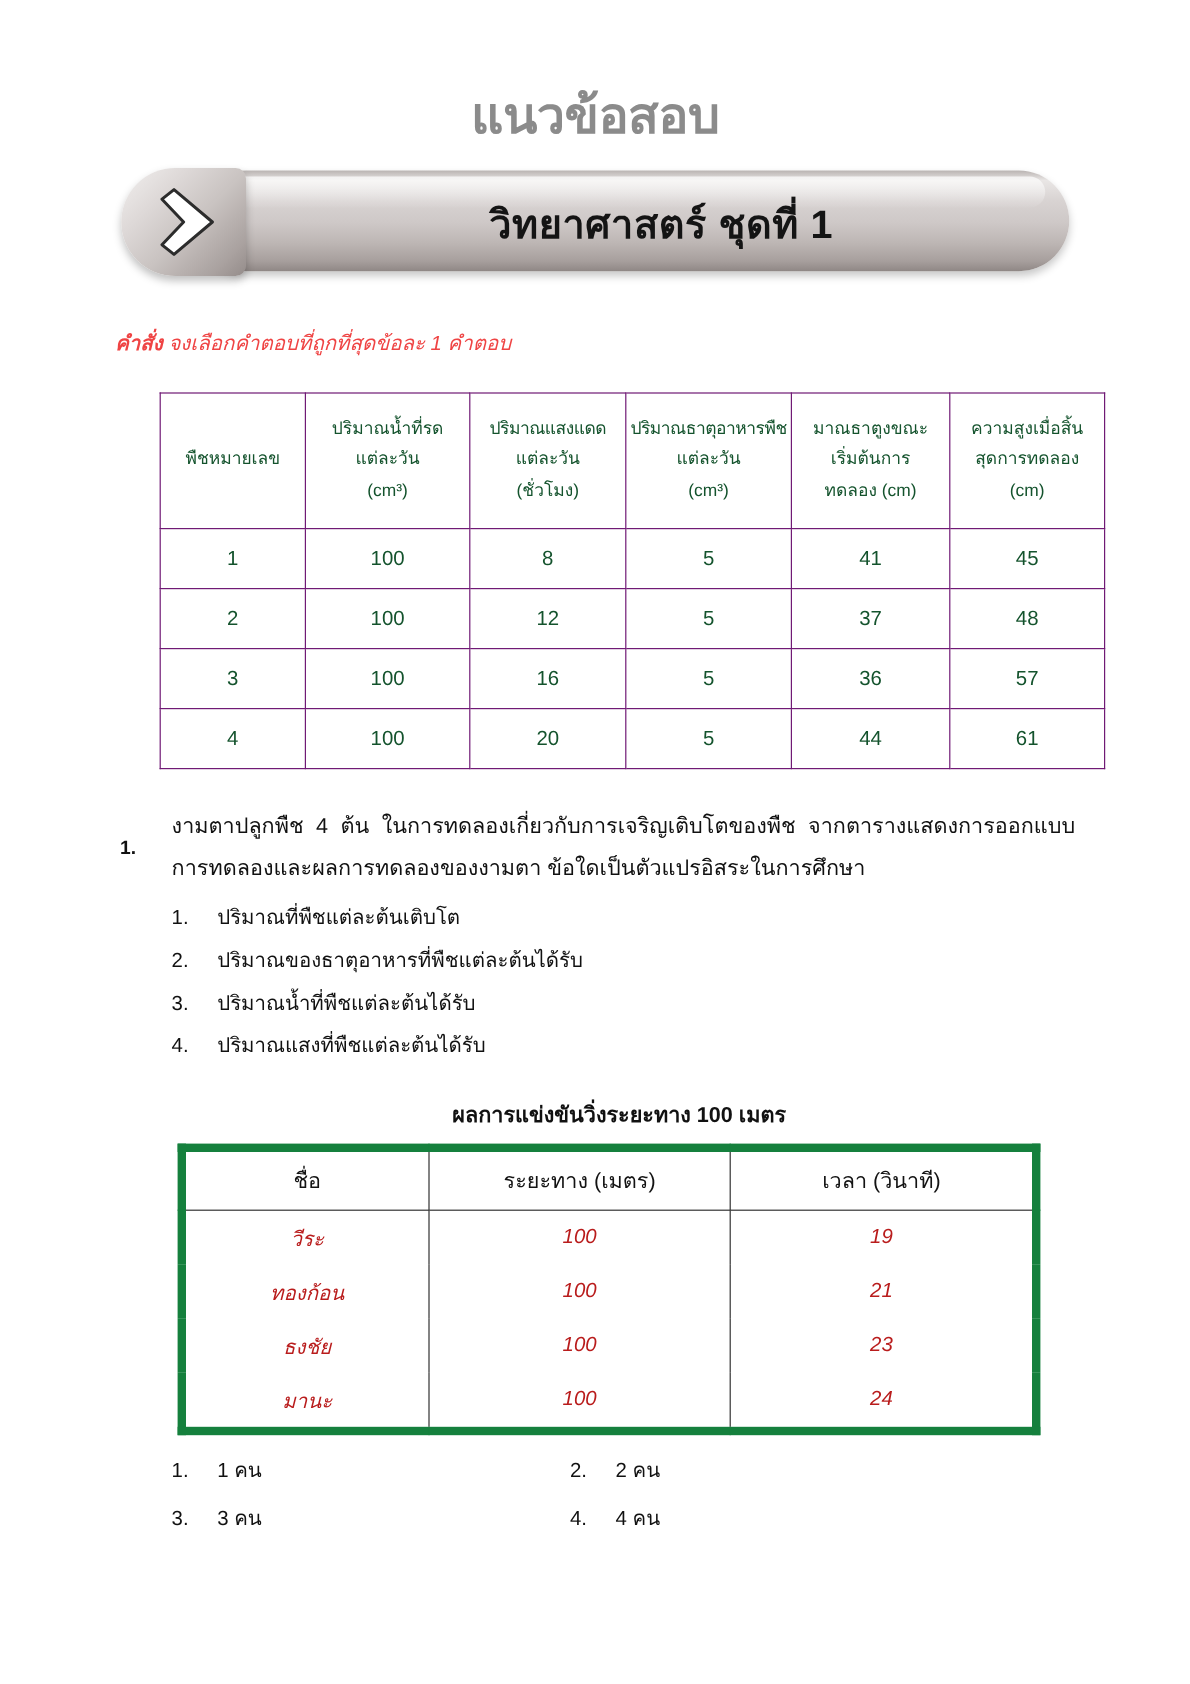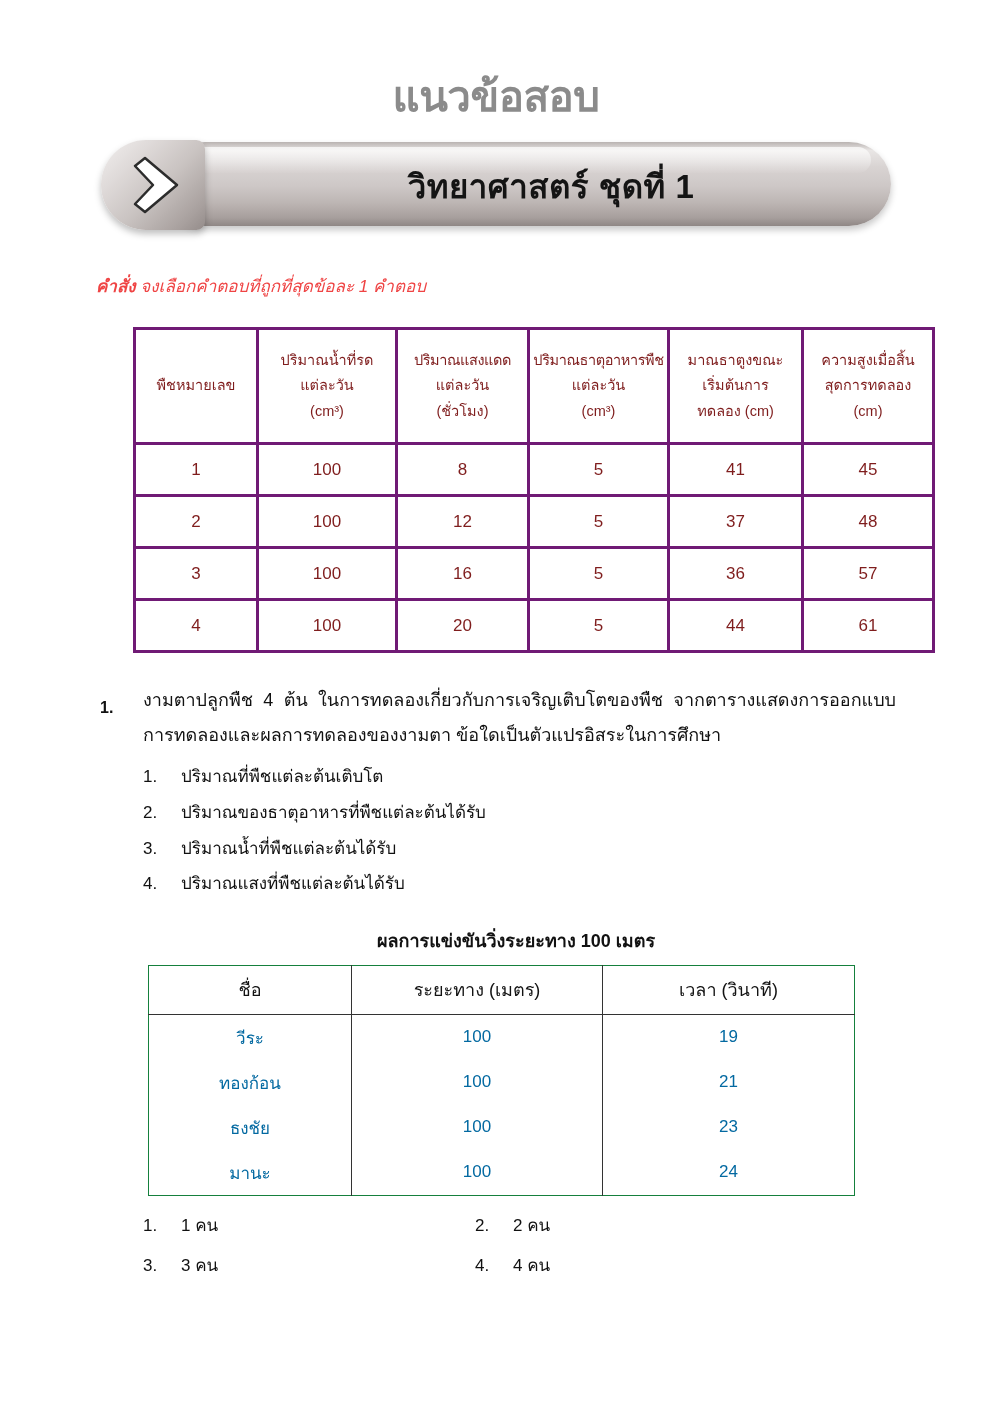--- a/index.html
+++ b/index.html
@@ -115,24 +115,24 @@
   }
 
   
   .t1-wrap { margin: 28px 0 0 133px; width: 757px; }
   table.t1 {
     border-collapse: collapse;
     width: 757px;
     table-layout: fixed;
   }
   table.t1 th, table.t1 td {
-    border: 3px solid #701a75;
+    border: 1px solid #701a75;
     text-align: center;
     vertical-align: middle;
-    color: #7f1d1d;
+    color: #14532d;
   }
   table.t1 th {
     font-weight: normal;
     font-size: 14.5px;
     line-height: 1.75;
     height: 104px;
     padding: 4px 2px;
     white-space: nowrap;
   }
   table.t1 td {
@@ -173,37 +173,38 @@
     font-size: 18px;
     color: #111;
     margin: 0 0 0 40px;
     font-weight: bold;
   }
   .t2-wrap { margin: 10px 0 0 148px; width: 697px; }
   table.t2 {
     border-collapse: collapse;
     width: 697px;
     table-layout: fixed;
-    border: 1px solid #15803d;
+    border: 7px solid #15803d;
   }
   table.t2 th {
     font-weight: normal;
     font-size: 18px;
     height: 46px;
     text-align: center;
     border-right: 1px solid #333;
     border-bottom: 1px solid #333;
     color: #131313;
   }
   table.t2 td {
     font-size: 17px;
     height: 43px;
     text-align: center;
     border-right: 1px solid #333;
-    color: #0369a1;
+    color: #b91c1c;
+    font-style: italic;
   }
   table.t2 th:last-child, table.t2 td:last-child { border-right: none; }
   .t2-c1 { width: 200px; }
   .t2-c2 { width: 248px; }
   .t2-c3 { width: 249px; }
 
   .q2-prompt {
     margin: 42px 0 0 143px;
     font-size: 18px;
     font-weight: bold;

